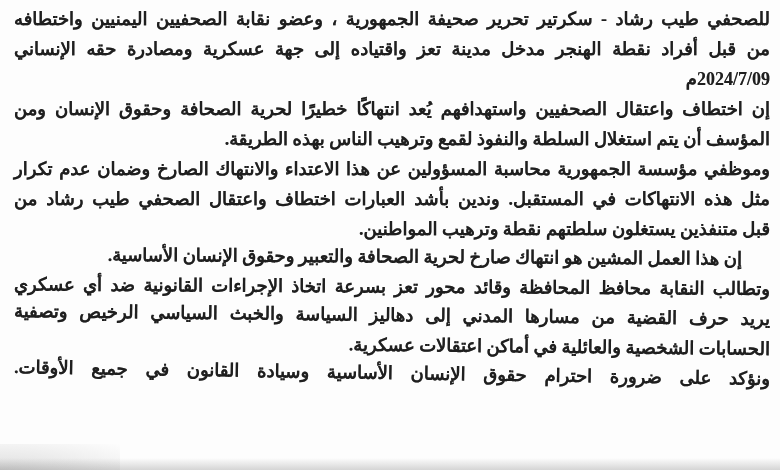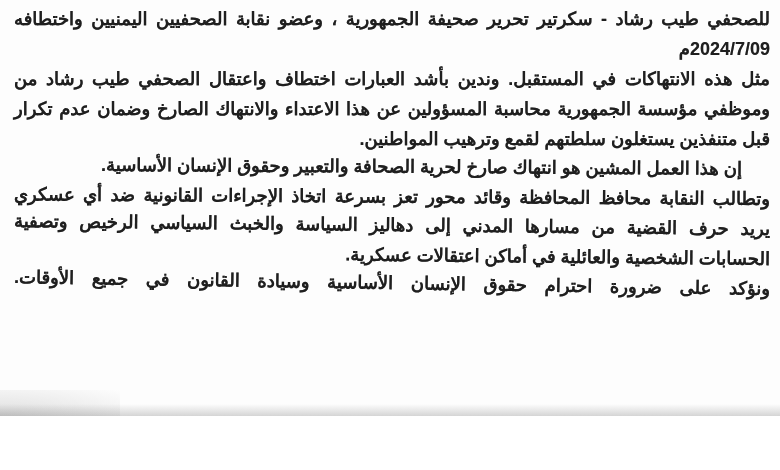--- a/index.html
+++ b/index.html
@@ -3,25 +3,25 @@
 <meta charset="utf-8">
 <style>
   html, body {
     margin: 0;
     padding: 0;
     background: #ffffff;
   }
   .page {
     position: relative;
     width: 780px;
-    height: 416px;
+    height: 470px;
     overflow: hidden;
     background: #fdfdfd;
     direction: rtl;
-    font-family: Liberation Sans, sans-serif;
+    font-family: Liberation Serif, serif;
     font-weight: 700;
     color: #1f1f1f;
   }
   .textblock {
     position: absolute;
     top: 4px;
     right: 10px;
     left: 14px;
   }
   .line {
@@ -66,24 +66,27 @@
     pointer-events: none;
   }
 </style>
 </head>
 <body>
 
 <div class="page">
   <div class="textblock">
 
     <div class="line full">للصحفي طيب رشاد - سكرتير تحرير صحيفة الجمهورية ، وعضو نقابة الصحفيين اليمنيين واختطافه</div>
+    <div class="line full">من قبل أفراد نقطة الهنجر مدخل مدينة تعز واقتياده إلى جهة عسكرية ومصادرة حقه الإنساني</div>
     <div class="line endline">2024/7/09م</div>
+    <div class="line full">إن اختطاف واعتقال الصحفيين واستهدافهم يُعد انتهاكًا خطيرًا لحرية الصحافة وحقوق الإنسان ومن</div>
+    <div class="line endline">المؤسف أن يتم استغلال السلطة والنفوذ لقمع وترهيب الناس بهذه الطريقة.</div>
+    <div class="line full">وموظفي مؤسسة الجمهورية محاسبة المسؤولين عن هذا الاعتداء والانتهاك الصارخ وضمان عدم تكرار</div>
     <div class="line full">مثل هذه الانتهاكات في المستقبل. وندين بأشد العبارات اختطاف واعتقال الصحفي طيب رشاد من</div>
-    <div class="line full">وموظفي مؤسسة الجمهورية محاسبة المسؤولين عن هذا الاعتداء والانتهاك الصارخ وضمان عدم تكرار</div>
-    <div class="line endline">قبل متنفذين يستغلون سلطتهم لقمع وترهيب المواطنين.</div>
+    <div class="line endline">قبل متنفذين يستغلون سلطتهم نقطة وترهيب المواطنين.</div>
     <div class="line endline indent1 tilt-a">إن هذا العمل المشين هو انتهاك صارخ لحرية الصحافة والتعبير وحقوق الإنسان الأساسية.</div>
     <div class="line full tilt-a">وتطالب النقابة محافظ المحافظة وقائد محور تعز بسرعة اتخاذ الإجراءات القانونية ضد أي عسكري</div>
     <div class="line full tilt-b">يريد حرف القضية من مسارها المدني إلى دهاليز السياسة والخبث السياسي الرخيص وتصفية</div>
     <div class="line endline tilt-b">الحسابات الشخصية والعائلية في أماكن اعتقالات عسكرية.</div>
     <div class="line full tilt-c">ونؤكد على ضرورة احترام حقوق الإنسان الأساسية وسيادة القانون في جميع الأوقات.</div>
 
   </div>
 
   <div class="photo-shade-corner"></div>
   <div class="photo-shade"></div>

